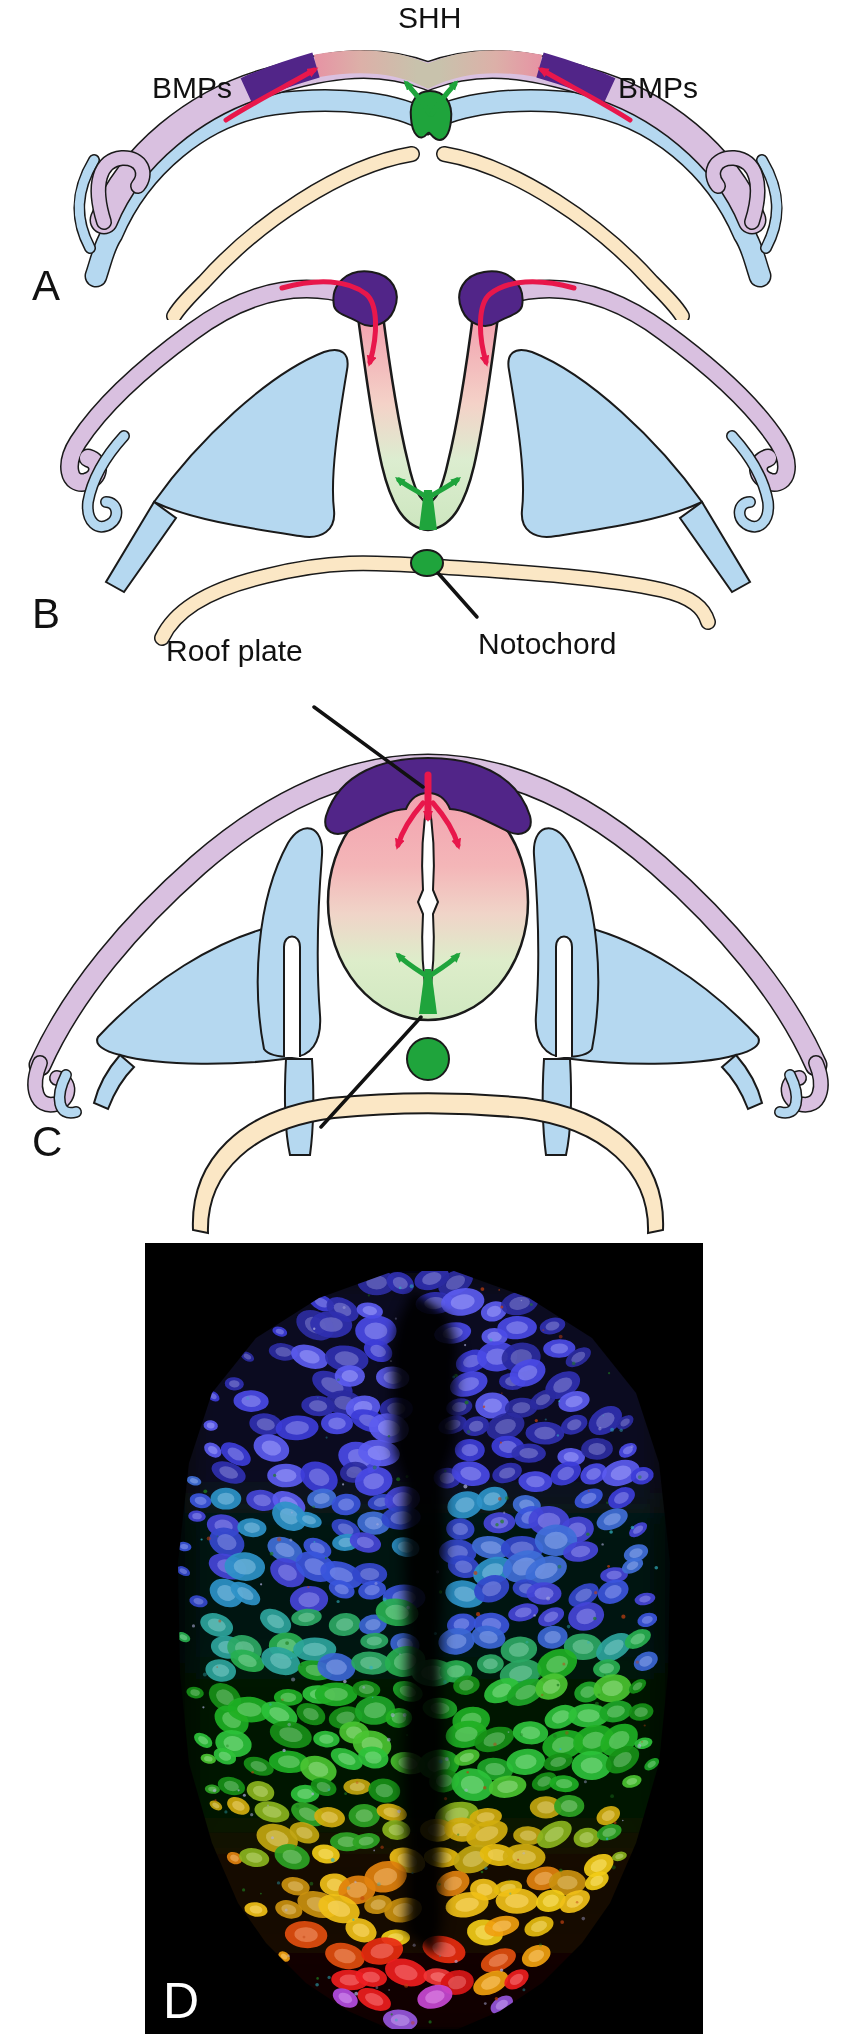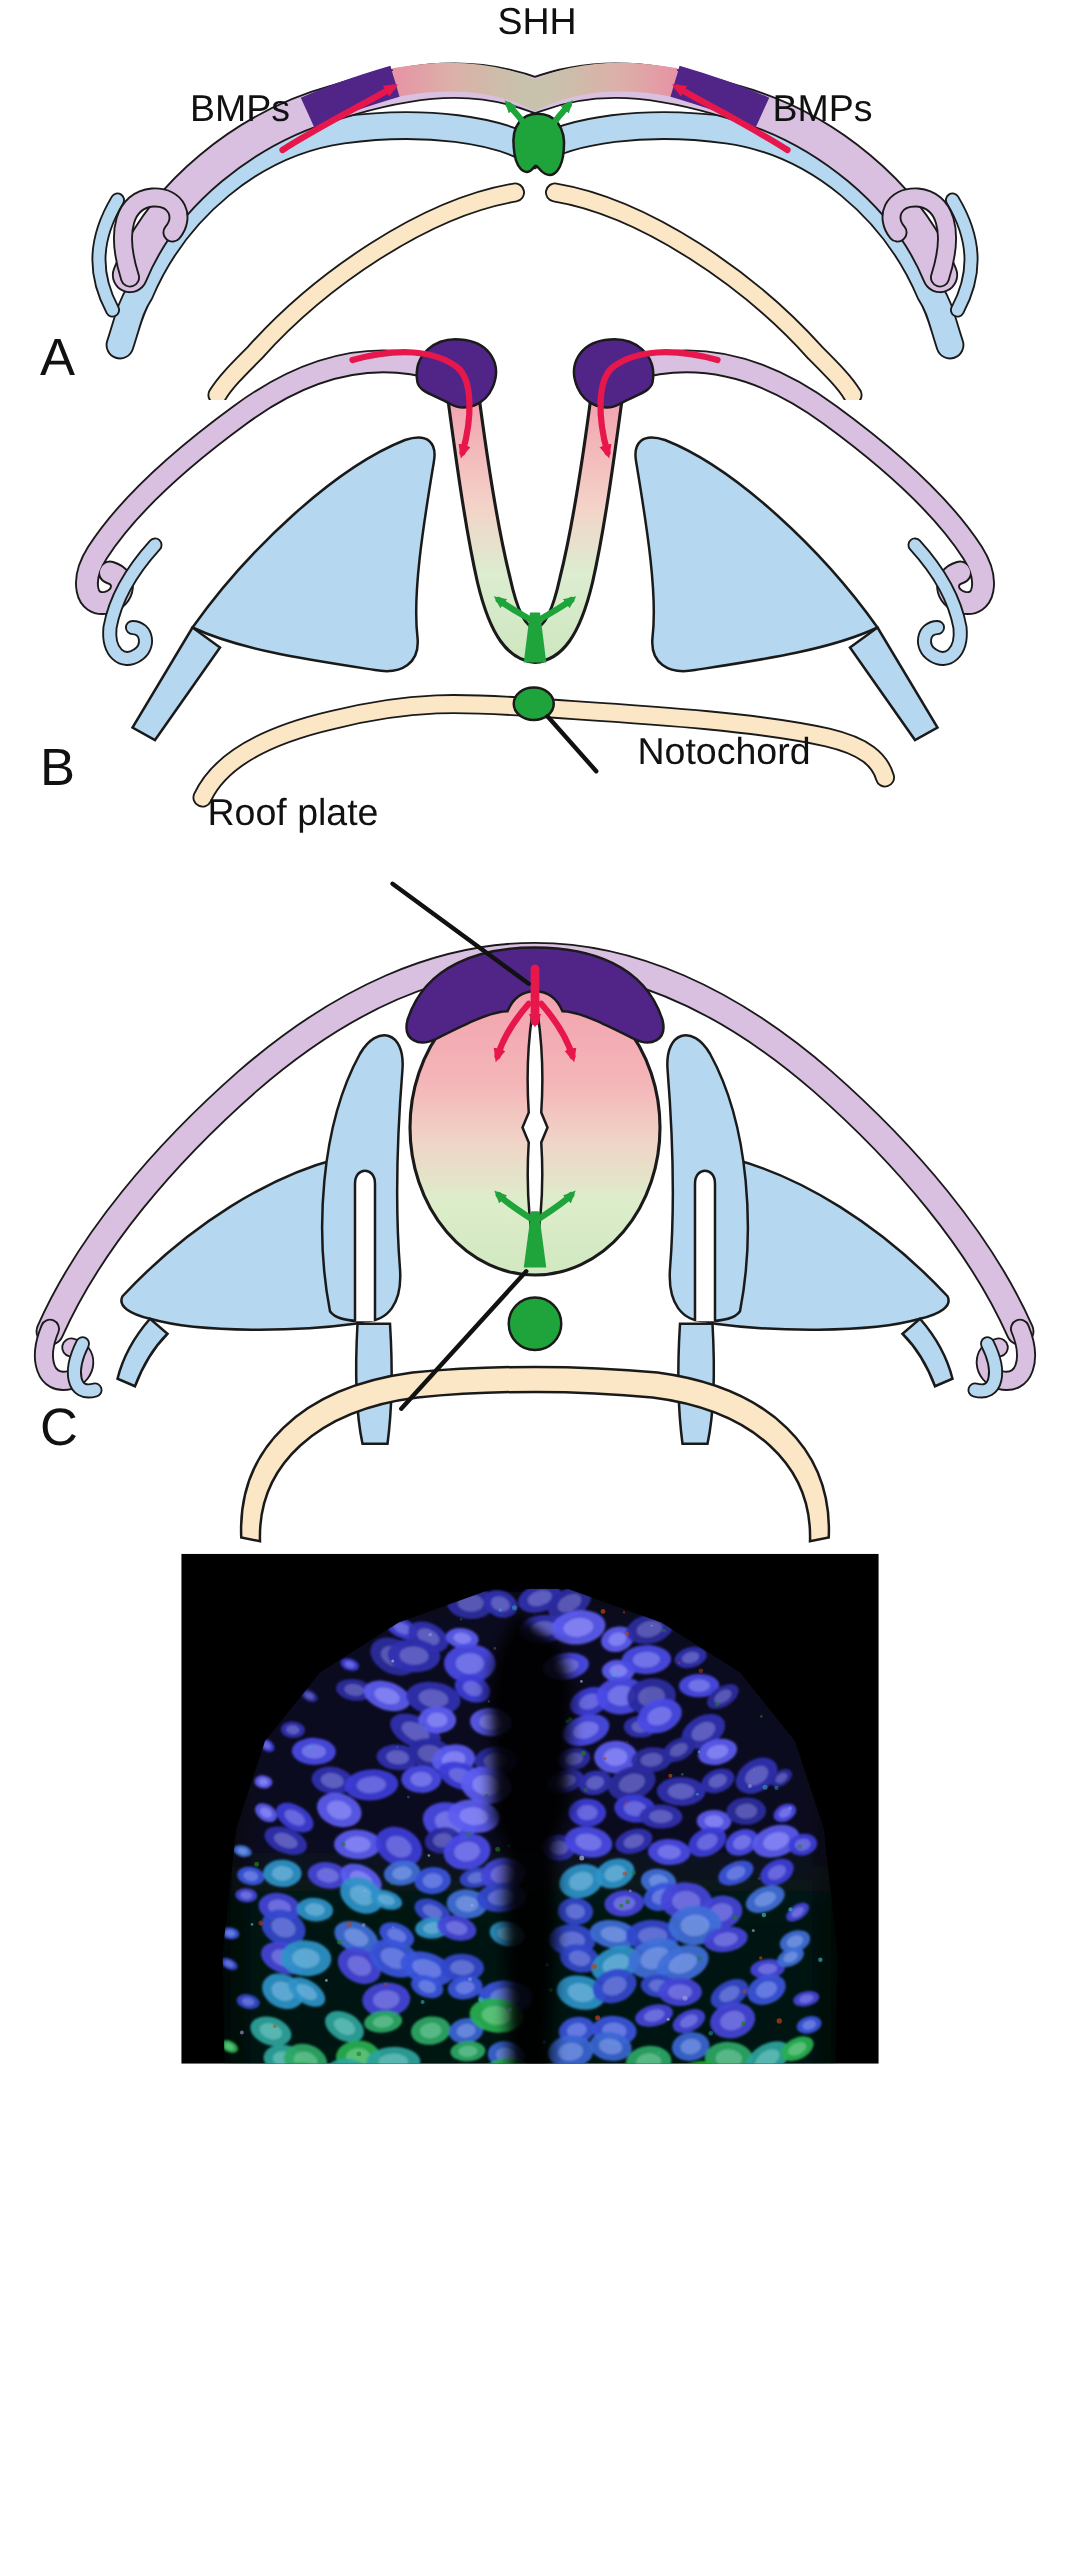--- a/index.html
+++ b/index.html
@@ -1,16 +1,16 @@
 <!DOCTYPE html>
 <html style="--c-surface_ectoderm: #d9c0e0; --c-neural_crest_purple: #512588; --c-mesoderm_blue: #b5d8f0; --c-endoderm_cream: #fbe7c5; --c-shh_green: #1fa43c; --c-bmp_red: #e8174b; --c-dorsal_pink: #f2a6b2; --c-ventral_green: #d2e9c4; --c-outline: #1a1a1a;"><head>
 <meta charset="utf-8">
 <style>
   html,body{margin:0;padding:0;background:#ffffff;}
-  #fig{position:relative;width:856px;height:1651px;background:#fff;overflow:hidden;
+  #fig{position:relative;width:856px;height:2034px;background:#fff;overflow:hidden;
        font-family:"Liberation Sans",sans-serif;border-radius:18px;}
   .lbl{position:absolute;font-size:30px;color:#111;white-space:nowrap;line-height:1.08;}
   .letter{position:absolute;font-size:42px;color:#111;}
   .dletter{position:absolute;font-size:50px;color:#ffffff;}
   .center2{text-align:center;white-space:normal;}
   svg{position:absolute;left:0;}
   .sOut{stroke:var(--c-outline,#1a1a1a);fill:none;stroke-linecap:round;}
   .fBlue{fill:var(--c-mesoderm_blue,#b5d8f0);stroke:var(--c-outline,#1a1a1a);stroke-width:2;}
   .fCream{fill:var(--c-endoderm_cream,#fbe7c5);stroke:var(--c-outline,#1a1a1a);stroke-width:2;}
   .fGreen{fill:var(--c-shh_green,#1fa43c);stroke:var(--c-outline,#1a1a1a);stroke-width:2;}
@@ -156,21 +156,21 @@
     <path class="fGreenNS" d="M419,280 L424,240 L432,240 L437,280 Z"></path>
     <g>
       <path class="arrG" style="stroke-width:5" marker-end="url(#mGreen)" d="M428,248 C417,241 407,236 399,230"></path>
       <path class="arrG" style="stroke-width:5" marker-end="url(#mGreen)" d="M428,248 C439,241 449,236 457,230"></path>
     </g>
     <ellipse class="fGreen" cx="427" cy="313" rx="16" ry="13"></ellipse>
     <path class="ptr" d="M438,323 L477,367"></path>
   </svg>
 
   <div class="letter" style="left:32px;top:590px;">B</div>
-  <div class="lbl" style="left:478px;top:586px;margin-left:32px;">Notochord</div>
+  <div class="lbl" style="left:478px;top:628px;">Notochord</div>
 
   <svg width="856" height="610" viewBox="0 0 856 610" style="top:645px;">
     <defs>
       <linearGradient id="gradTubeC" x1="0" y1="0" x2="0" y2="1">
         <stop offset="0" stop-color="#f2a0ae"></stop>
           <stop offset="0.35" stop-color="#f4b6b8"></stop>
         <stop offset="0.55" stop-color="#f0d4c8"></stop>
           <stop offset="0.75" stop-color="#ddedca"></stop>
         <stop offset="1" stop-color="#d0e8c0"></stop>
       </linearGradient>

